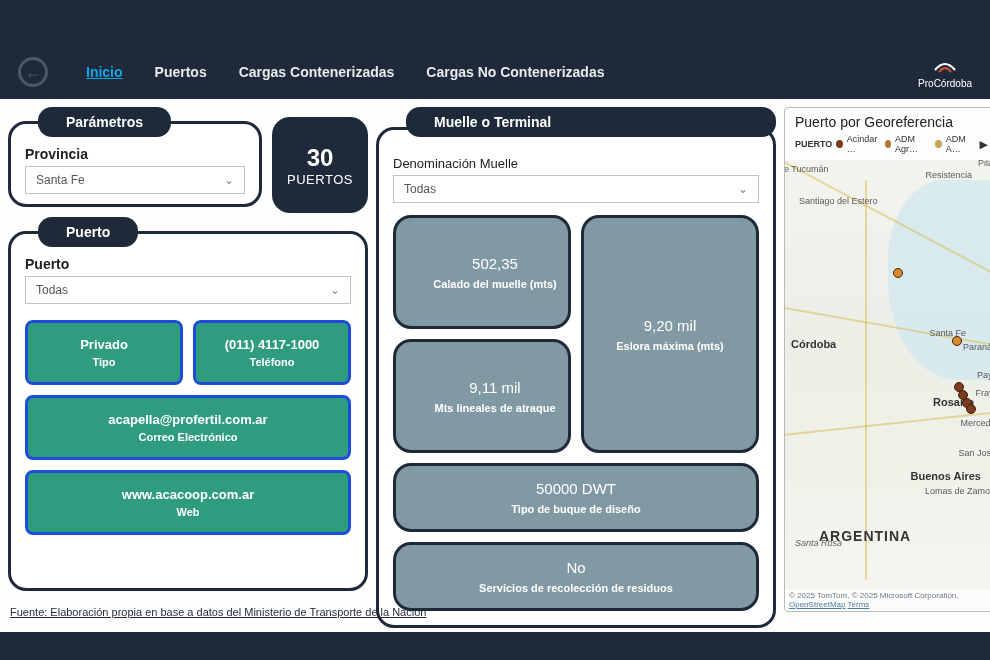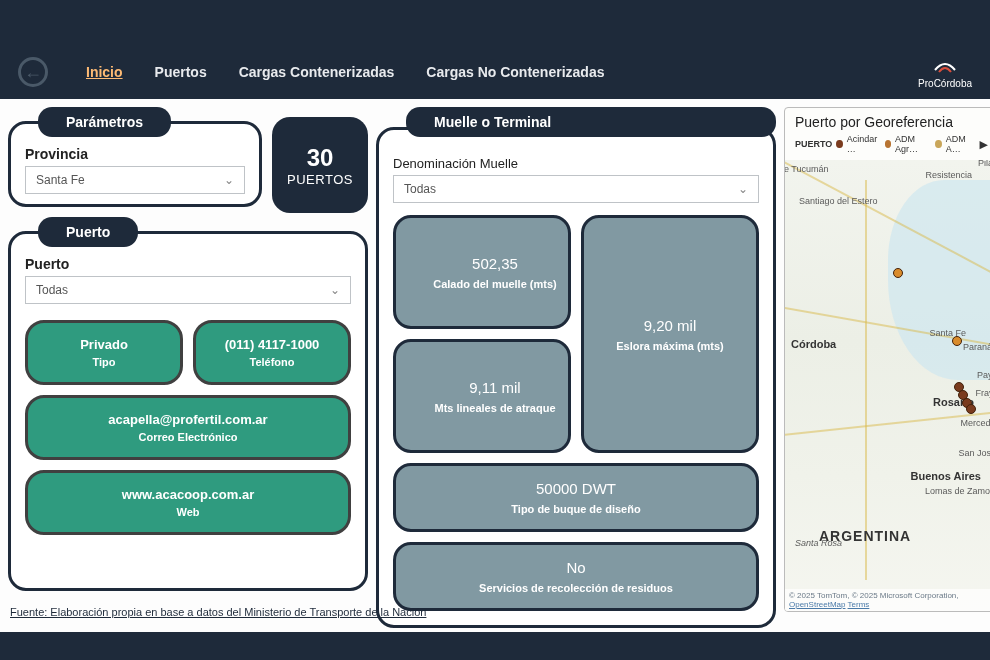--- a/index.html
+++ b/index.html
@@ -40,21 +40,21 @@
       color:#4a5968; font-size: 18px; font-weight: bold;
       margin-right: 6px;
     }
     .nav-item {
       color: #e8eaed;
       font-size: 14px;
       font-weight: 600;
       cursor: pointer;
     }
     .nav-item.active {
-      color: #fdba74;
+      color: #0ea5e9;
       font-weight: 700;
       text-decoration: underline;
     }
     .spacer { flex:1; }
     .logo {
       color:#fff; text-align:center; font-size:10px;
     }
     .logo svg { display:block; margin:0 auto 2px; }
     .board {
       display: grid;
@@ -110,22 +110,22 @@
       align-items:center; justify-content:center;
       text-align:center;
       flex-shrink:0;
     }
     .counter .num { font-size:24px; font-weight:700; }
     .counter .lbl { font-size:13px; letter-spacing:.5px; }
     .puerto-panel { margin-top:-2px; }
     .tiles { display:flex; flex-wrap:wrap; gap:10px; margin-top:16px; }
     .tile-green {
       background:#2f9b7f;
-      border:3px solid #404040;
-      border-radius:19px;
+      border:3px solid #1d4ed8;
+      border-radius:8px;
       color:#fff;
       text-align:center;
       padding:14px 10px;
       flex:1;
       min-width:140px;
     }
     .tile-green.full { flex:0 0 100%; }
     .tile-green .val { font-size:13px; font-weight:600; }
     .tile-green .lab { font-size:11px; font-weight:700; margin-top:4px; }
     

